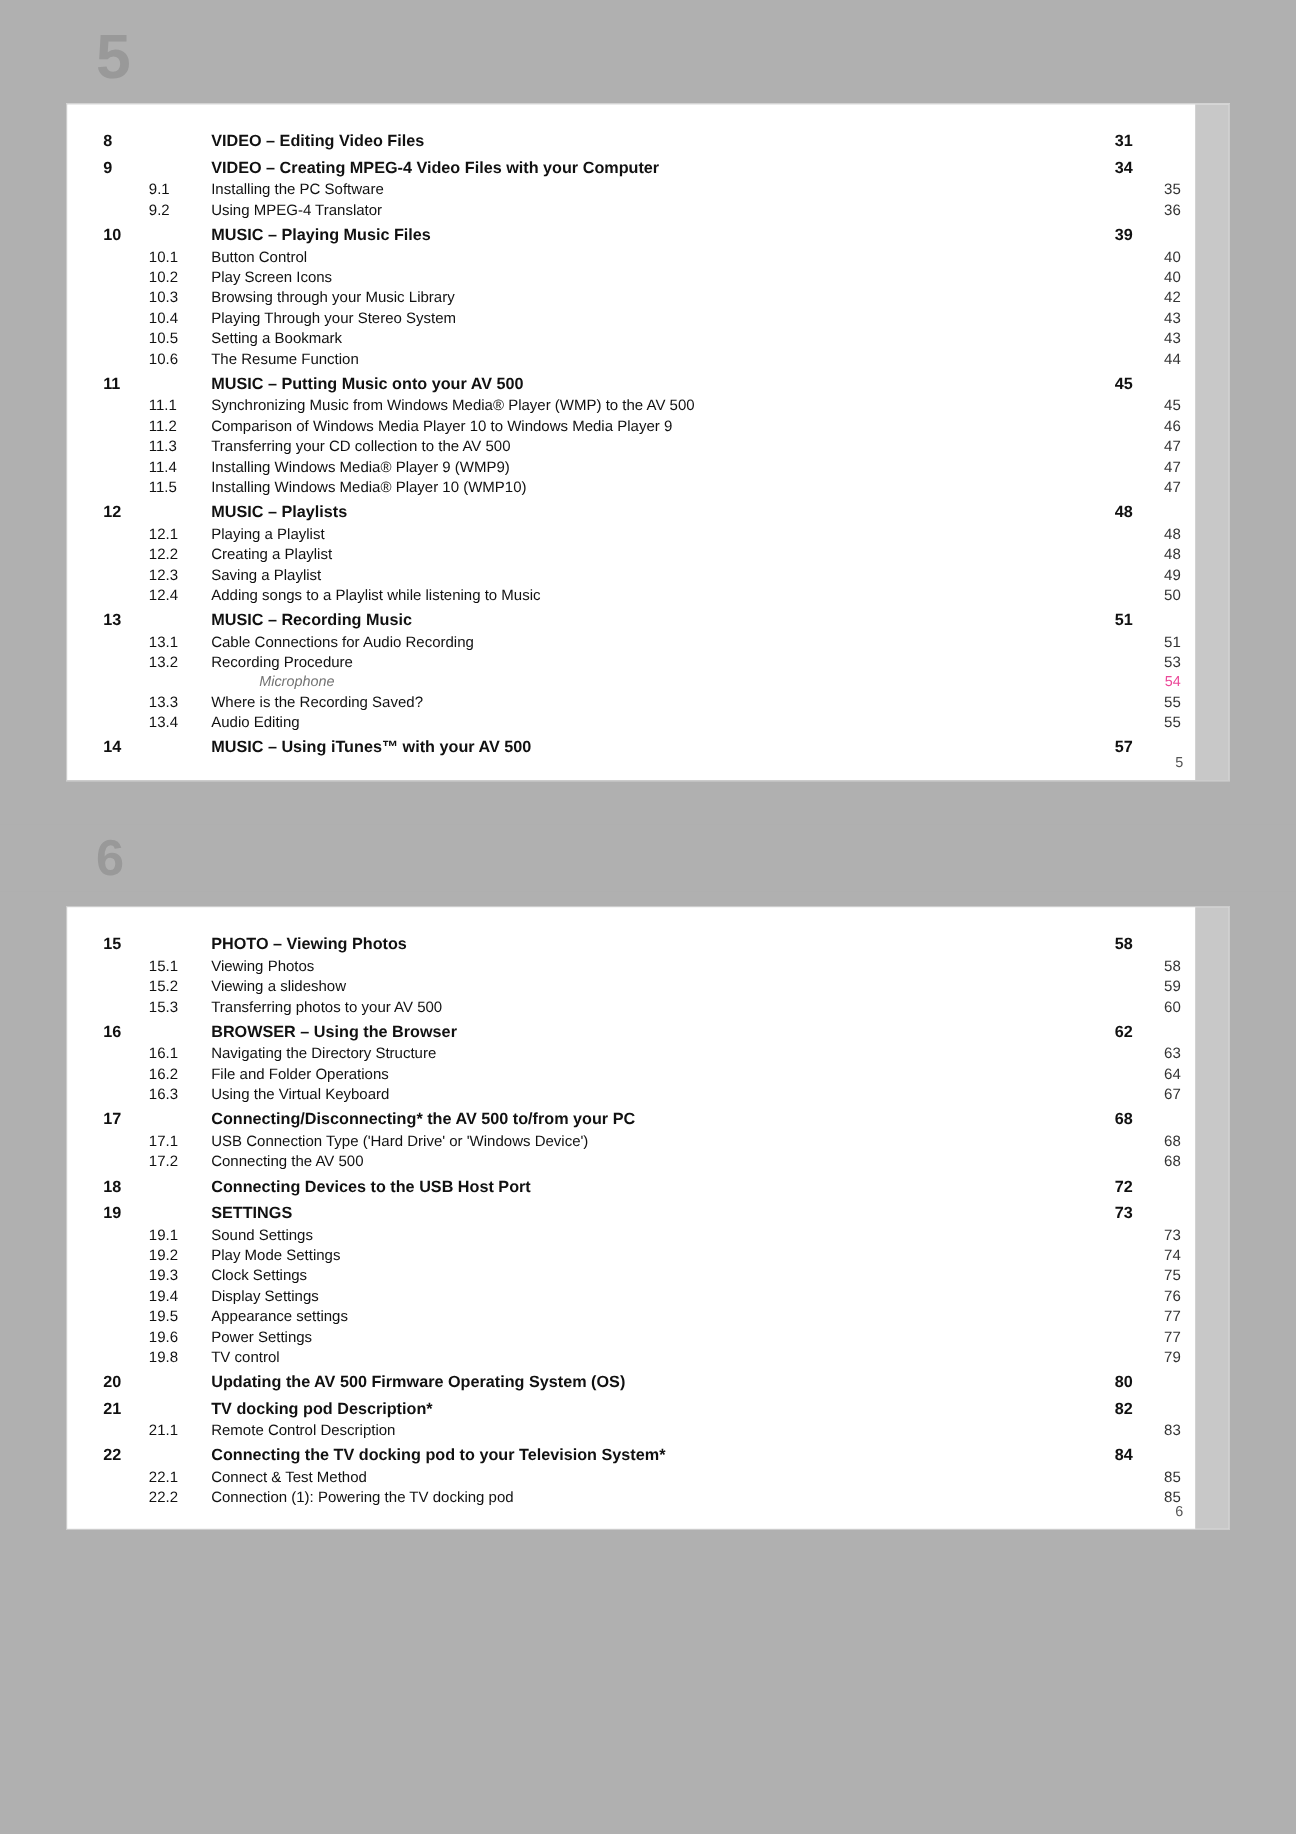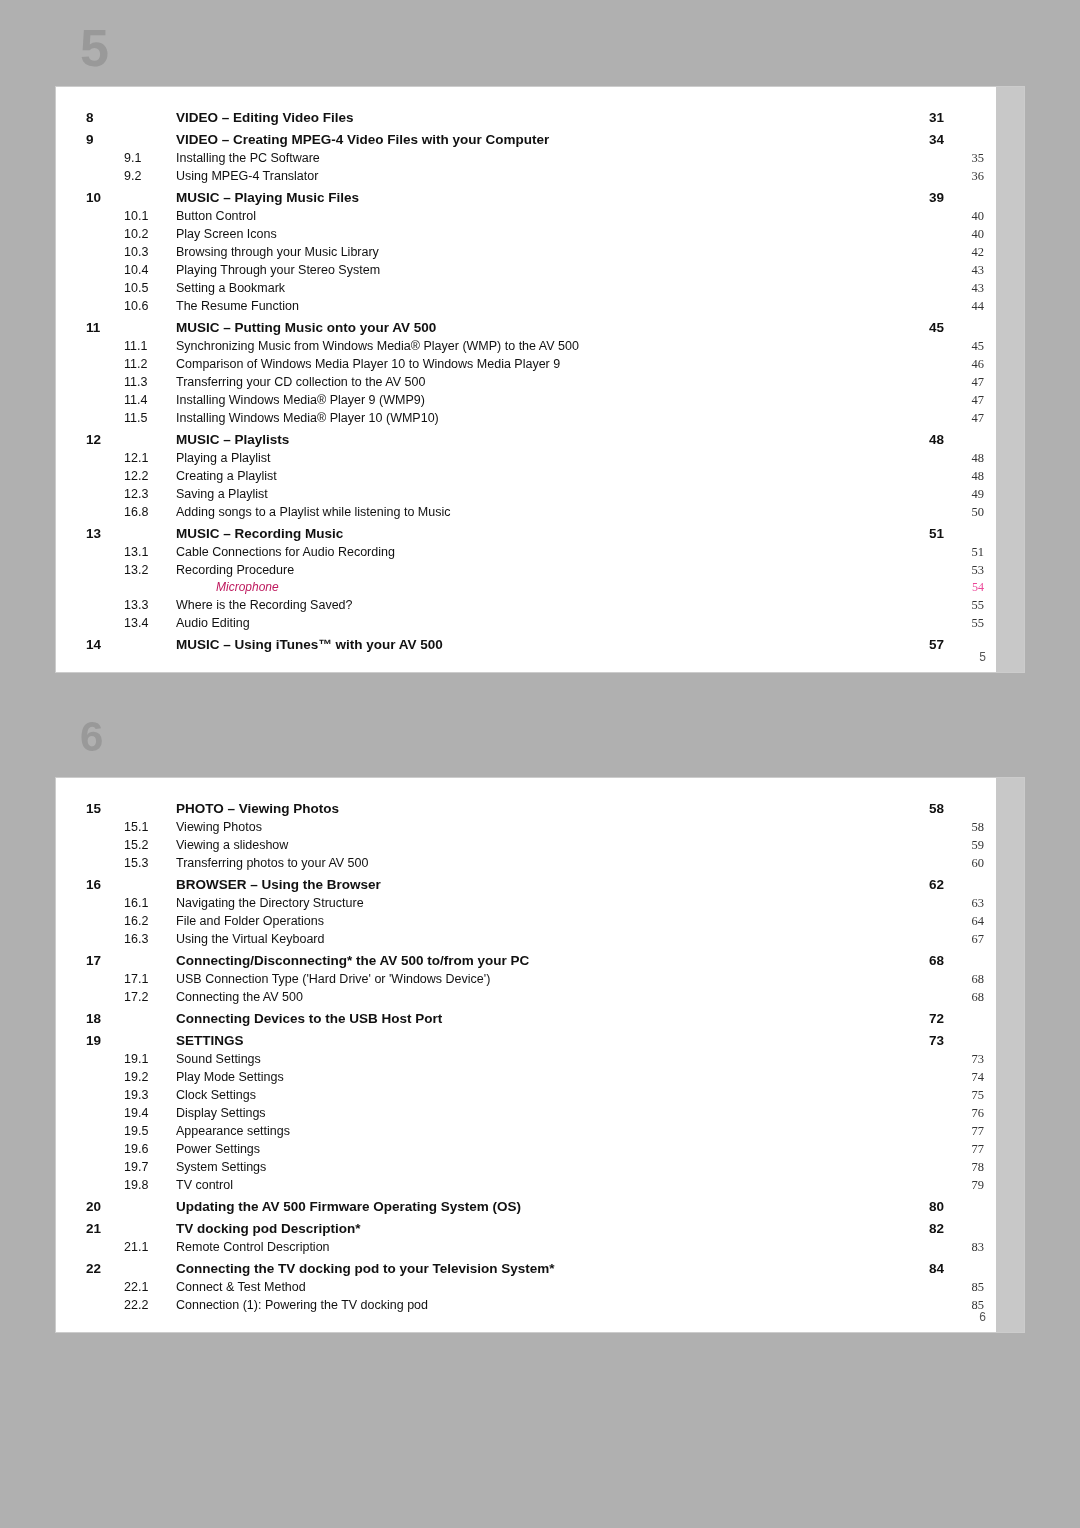--- a/index.html
+++ b/index.html
@@ -71,21 +71,21 @@
     table.toc-table tr.sub-sub-entry td {
       padding: 1px 0 1px 0;
       font-weight: normal;
       font-size: 12px;
       color: #555;
     }
 
     .col-num { width: 38px; vertical-align: top; padding-top: 1px; }
     .col-sub { width: 52px; vertical-align: top; padding-top: 1px; margin-top: 10px; }
     .col-title { vertical-align: top; }
-    .col-page { width: 55px; text-align: right; vertical-align: top; padding-top: 1px; color: #333; font-family: Liberation Serif, serif; }
+    .col-page { width: 55px; text-align: right; vertical-align: top; padding-top: 1px; color: #333; }
     .col-page-bold { width: 55px; text-align: left; vertical-align: top; font-weight: bold; padding-top: 1px; }
 
     .page-corner {
       position: absolute;
       bottom: 8px;
       right: 38px;
       font-size: 12px;
       color: #555;
     }
   </style>
@@ -224,21 +224,21 @@
         <td class="col-page">48</td>
       </tr>
       <tr class="sub-entry">
         <td class="col-num"></td>
         <td class="col-sub">12.3</td>
         <td class="col-title">Saving a Playlist</td>
         <td class="col-page">49</td>
       </tr>
       <tr class="sub-entry">
         <td class="col-num"></td>
-        <td class="col-sub">16.8</td>
+        <td class="col-sub">12.4</td>
         <td class="col-title">Adding songs to a Playlist while listening to Music</td>
         <td class="col-page">50</td>
       </tr>
 
       <tr class="main-entry">
         <td class="col-num">13</td>
         <td class="col-sub"></td>
         <td class="col-title">MUSIC – Recording Music</td>
         <td class="col-page-bold">51</td>
       </tr>
@@ -250,21 +250,21 @@
       </tr>
       <tr class="sub-entry">
         <td class="col-num"></td>
         <td class="col-sub">13.2</td>
         <td class="col-title">Recording Procedure</td>
         <td class="col-page">53</td>
       </tr>
       <tr class="sub-sub-entry">
         <td class="col-num"></td>
         <td class="col-sub"></td>
-        <td class="col-title" style="font-style:italic; color:#be185d; padding-left:40px;margin-top:24px;">Microphone</td>
+        <td class="col-title" style="font-style:italic; color:#737373; padding-left:40px;margin-top:24px;">Microphone</td>
         <td class="col-page" style="color:#ec4899;">54</td>
       </tr>
       <tr class="sub-entry">
         <td class="col-num"></td>
         <td class="col-sub">13.3</td>
         <td class="col-title">Where is the Recording Saved?</td>
         <td class="col-page">55</td>
       </tr>
       <tr class="sub-entry">
         <td class="col-num"></td>
@@ -406,26 +406,20 @@
         <td class="col-page">77</td>
       </tr>
       <tr class="sub-entry">
         <td class="col-num"></td>
         <td class="col-sub">19.6</td>
         <td class="col-title">Power Settings</td>
         <td class="col-page">77</td>
       </tr>
       <tr class="sub-entry">
         <td class="col-num"></td>
-        <td class="col-sub">19.7</td>
-        <td class="col-title">System Settings</td>
-        <td class="col-page">78</td>
-      </tr>
-      <tr class="sub-entry">
-        <td class="col-num"></td>
         <td class="col-sub">19.8</td>
         <td class="col-title">TV control</td>
         <td class="col-page">79</td>
       </tr>
 
       <tr class="main-entry">
         <td class="col-num">20</td>
         <td class="col-sub"></td>
         <td class="col-title">Updating the AV 500 Firmware Operating System (OS)</td>
         <td class="col-page-bold">80</td>

